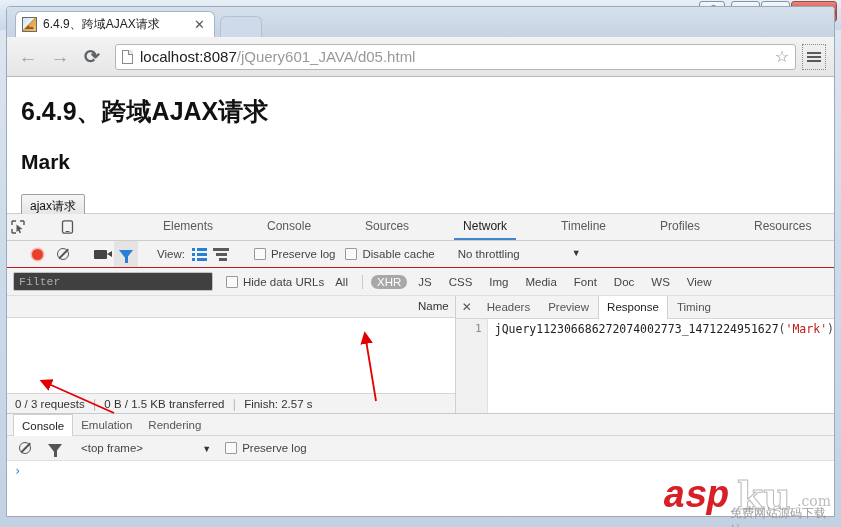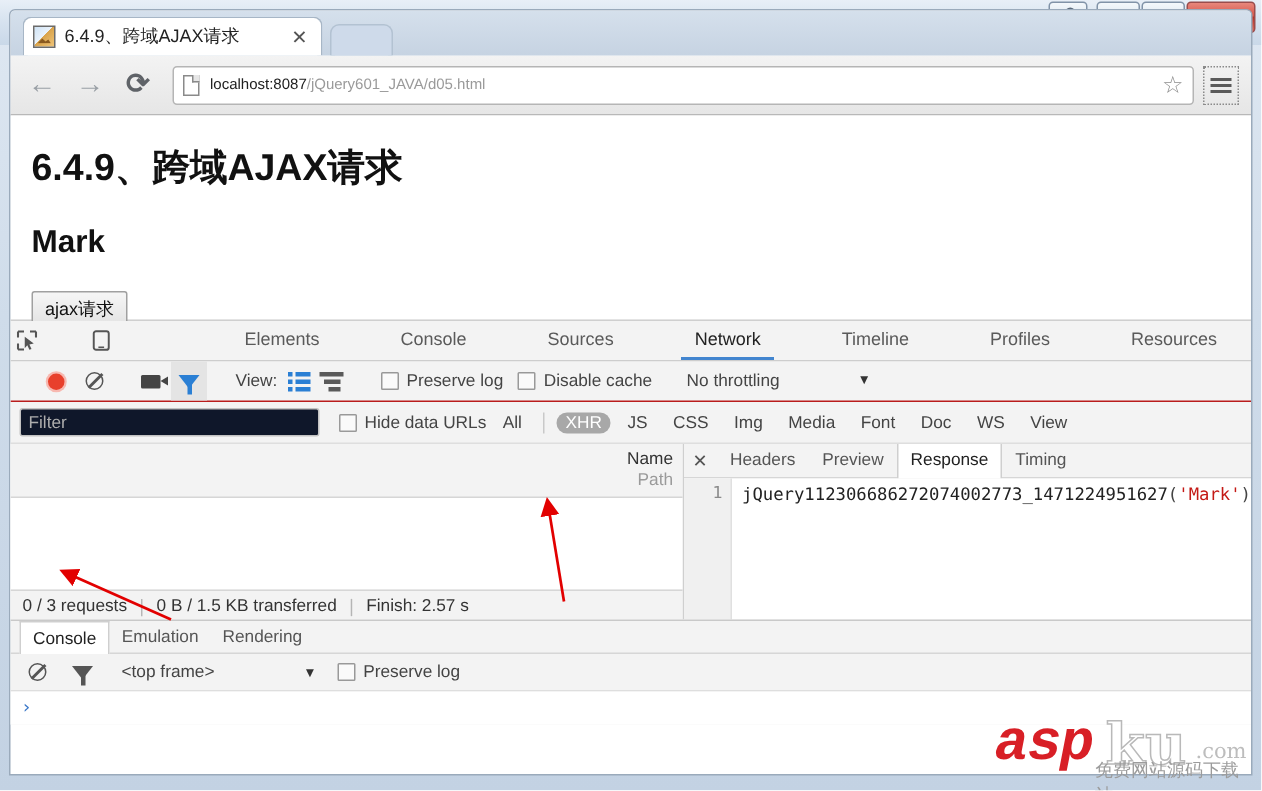--- a/index.html
+++ b/index.html
@@ -164,21 +164,21 @@
     border: 1px solid #8a8a8a;
     background: #fff; flex: none;
     margin-right: 7px;
     position: relative;
   }
   .page-icon:after{
     content:''; position:absolute; right:-1px; top:-1px;
     width:4px;height:4px;background:#e6e6e6;border-left:1px solid #8a8a8a;border-bottom:1px solid #8a8a8a;
   }
   .url-text {
-    font-size: 10px;
+    font-size: 15px;
     color: #9a9a9a;
     white-space: nowrap;
   }
   .url-text .host { color: #202020; }
   .star-icon { color: #8e8e8e; font-size: 16px; margin-left: auto; }
   .menu-btn {
     width: 24px; height: 26px;
     border: 1px dotted #8a8a8a;
     display: flex; flex-direction: column; align-items: center; justify-content: center;
     gap: 2px;
@@ -315,24 +315,24 @@
     height: 28px;
     display: flex; align-items: center;
     background: #f3f3f3;
     border-bottom: 1px solid #dedede;
     padding: 0 6px;
     font-size: 11.5px; color: #444;
     gap: 5px;
   }
   .filter-input {
     width: 200px; height: 19px;
-    background: #0f172a; border: 1px solid #c2c2c2; border-radius: 2px;
+    background: #404040; border: 1px solid #c2c2c2; border-radius: 2px;
     display: flex; align-items: center;
     padding: 0 5px;
-    color: #adadad; font-size: 11.5px;
+    color: #adadad; font-size: 11.5px; font-family: Liberation Mono, monospace;
   }
   .ftype { padding: 1px 6px; border-radius: 9px; color: #444; }
   .ftype.active { background: #a8a8a8; color: #ffffff; }
   .fsep { width:1px; height: 14px; background: #c9c9c9; margin: 0 3px;}
 
   .dt-body {
     flex: 1;
     display: flex;
     background: #ffffff;
     min-height: 0;
@@ -630,21 +630,20 @@
         <span class="ftype">Font</span>
         <span class="ftype">Doc</span>
         <span class="ftype">WS</span>
         <span class="ftype">View</span>
       </div>
 
       <div class="dt-body">
         <div class="req-pane">
           <div class="req-header">
             <span class="n">Name</span>
-            <span class="p">Path</span>
           </div>
           <div class="req-list"></div>
           <div class="req-status">
             <span>0 / 3 requests</span>
             <span class="bar">❘</span>
             <span>0 B / 1.5 KB transferred</span>
             <span class="bar">❘</span>
             <span>Finish: 2.57 s</span>
           </div>
         </div>

